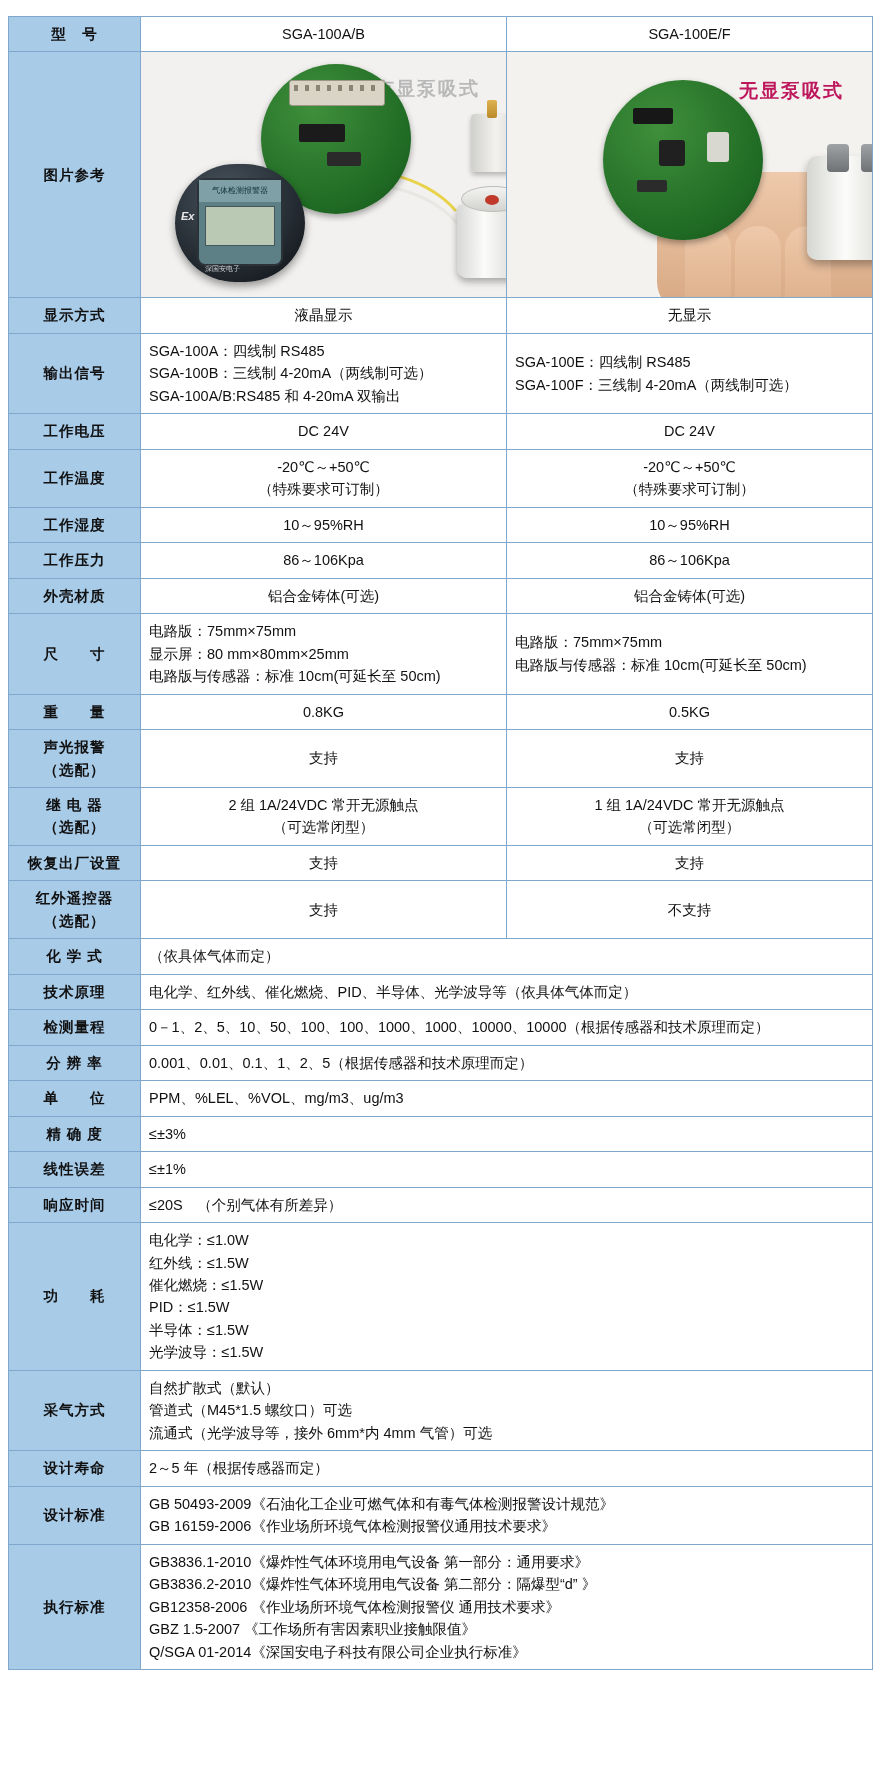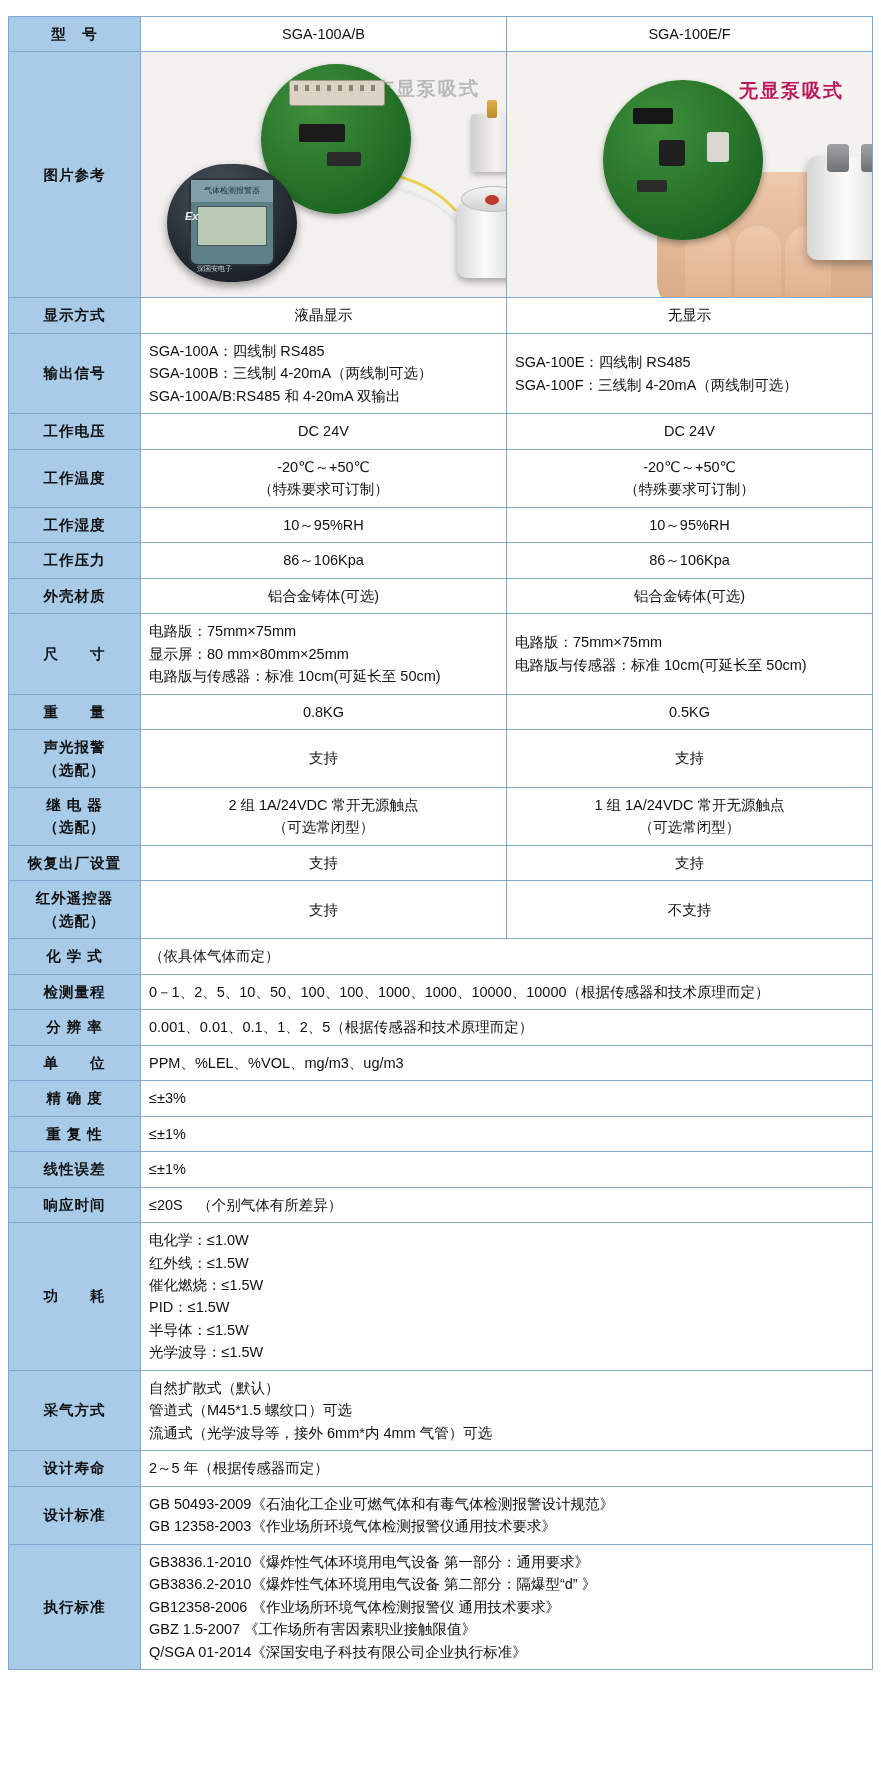--- a/index.html
+++ b/index.html
@@ -84,42 +84,42 @@
     position: absolute; top: 60px; left: 38px;
     width: 46px; height: 18px; background: #1b1b1b; border-radius: 2px;
   }
   .pcb-a .chip2 {
     position: absolute; top: 88px; left: 66px;
     width: 34px; height: 14px; background: #2a2a2a; border-radius: 2px;
   }
   
   .meter {
     position: absolute;
-    left: 26px; top: 112px;
+    left: 34px; top: 112px;
     width: 130px; height: 118px;
     border-radius: 50% / 54%;
     background: radial-gradient(circle at 40% 28%, #4a5560, #1c2228 72%, #0d1114);
     box-shadow: 0 4px 8px rgba(0,0,0,.4);
   }
   .meter .face {
     position: absolute; left: 22px; top: 14px;
     width: 86px; height: 88px;
     background: #5d7f86; border-radius: 8px;
     border: 2px solid #2b3338;
   }
   .meter .face .top {
     height: 22px; background: #7ea0a6; font-size: 8px; color: #15313a;
     text-align: center; line-height: 22px;
   }
   .meter .face .lcd {
     margin: 4px 6px; height: 40px; background: #b9c9b4; border: 1px solid #47565c;
   }
   .meter .ex {
     position: absolute; left: 6px; top: 44px; font-size: 11px; color: #e8e8e8;
-    font-weight: bold; font-style: italic; margin-left: 12px;
+    font-weight: bold; font-style: italic;
   }
   .meter .brand {
     position: absolute; left: 30px; bottom: 8px; font-size: 7px; color: #cfd6da;
   }
   
   .cyl {
     position: absolute;
     left: 316px; top: 152px;
     width: 72px; height: 74px;
     background: linear-gradient(90deg,#d7d7d5,#fbfbfa 38%,#cdcdca);
@@ -358,38 +358,38 @@
           <td class="val center col-a">支持</td>
           <td class="val center col-b">不支持</td>
         </tr>
       </tbody>
   <tbody id="full-rows">
         <tr>
           <td class="label">化 学 式</td>
           <td class="val left" colspan="2">（依具体气体而定）</td>
         </tr>
         <tr>
+          <td class="label">技术原理</td>
+          <td class="val left" colspan="2">电化学、红外线、催化燃烧、PID、半导体、光学波导等（依具体气体而定）</td>
+        </tr>
+        <tr>
           <td class="label">检测量程</td>
           <td class="val left" colspan="2">0－1、2、5、10、50、100、100、1000、1000、10000、10000（根据传感器和技术原理而定）</td>
         </tr>
         <tr>
           <td class="label">分 辨 率</td>
           <td class="val left" colspan="2">0.001、0.01、0.1、1、2、5（根据传感器和技术原理而定）</td>
         </tr>
         <tr>
           <td class="label">单　　位</td>
           <td class="val left" colspan="2">PPM、%LEL、%VOL、mg/m3、ug/m3</td>
         </tr>
         <tr>
           <td class="label">精 确 度</td>
           <td class="val left" colspan="2">≤±3%</td>
-        </tr>
-        <tr>
-          <td class="label">重 复 性</td>
-          <td class="val left" colspan="2">≤±1%</td>
         </tr>
         <tr>
           <td class="label">线性误差</td>
           <td class="val left" colspan="2">≤±1%</td>
         </tr>
         <tr>
           <td class="label">响应时间</td>
           <td class="val left" colspan="2">≤20S　（个别气体有所差异）</td>
         </tr>
         <tr>
@@ -412,21 +412,21 @@
           </td>
         </tr>
         <tr>
           <td class="label">设计寿命</td>
           <td class="val left" colspan="2">2～5 年（根据传感器而定）</td>
         </tr>
         <tr>
           <td class="label">设计标准</td>
           <td class="val left" colspan="2">
             <span class="line">GB 50493-2009《石油化工企业可燃气体和有毒气体检测报警设计规范》</span>
-            <span class="line">GB 12358-2003《作业场所环境气体检测报警仪通用技术要求》</span>
+            <span class="line">GB 16159-2006《作业场所环境气体检测报警仪通用技术要求》</span>
           </td>
         </tr>
         <tr>
           <td class="label">执行标准</td>
           <td class="val left" colspan="2">
             <span class="line">GB3836.1-2010《爆炸性气体环境用电气设备  第一部分：通用要求》</span>
             <span class="line">GB3836.2-2010《爆炸性气体环境用电气设备  第二部分：隔爆型“d”  》</span>
             <span class="line">GB12358-2006 《作业场所环境气体检测报警仪  通用技术要求》</span>
             <span class="line">GBZ 1.5-2007 《工作场所有害因素职业接触限值》</span>
             <span class="line">Q/SGA 01-2014《深国安电子科技有限公司企业执行标准》</span>

